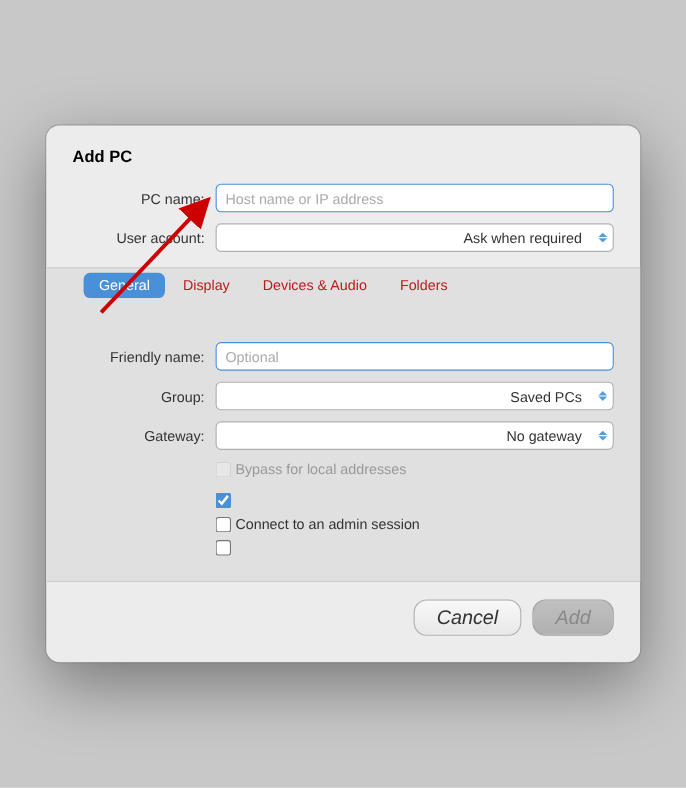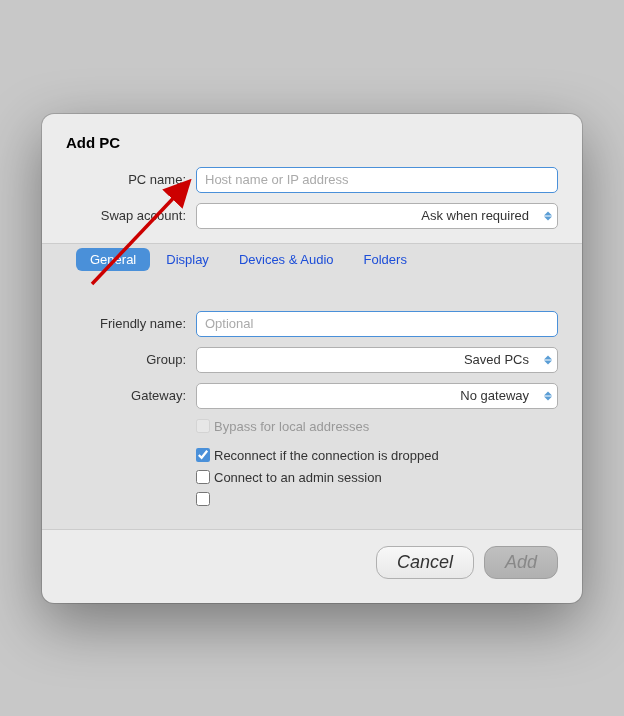--- a/index.html
+++ b/index.html
@@ -133,21 +133,21 @@
       gap: 2px;
       margin-bottom: 16px;
       padding-left: 10px;
     }
 
     .tab {
       padding: 4px 14px;
       border-radius: 6px;
       font-size: 13px;
       cursor: pointer;
-      color: #1d4ed8;
+      color: #b91c1c;
       background: transparent;
       border: none;
       outline: none;
     }
 
     .tab.active {
       background: #4a90d9;
       color: #fff;
       font-weight: 500;
     }
@@ -251,21 +251,21 @@
 
   <div class="form-section">
     <div class="form-row">
       <div class="form-label">PC name:</div>
       <div class="form-control-wrapper">
         <input type="text" value="" placeholder="Host name or IP address" style="">
       </div>
     </div>
 
     <div class="form-row">
-      <div class="form-label">Swap account:</div>
+      <div class="form-label">User account:</div>
       <div class="form-control-wrapper">
         <div class="select-with-arrows">
           <select class="select-box">
             <option>Ask when required</option>
           </select>
           <div class="select-arrows">
             <div class="arrow-up"></div>
             <div class="arrow-down"></div>
           </div>
         </div>
@@ -320,21 +320,20 @@
       </div>
 
       <div class="checkbox-row disabled" style="margin-top:6px;">
         <input type="checkbox" disabled="" style="">
         <span class="checkbox-label">Bypass for local addresses</span>
       </div>
 
       <div class="checkboxes-section">
         <div class="checkbox-row">
           <input type="checkbox" checked="" style="">
-          <span class="checkbox-label">Reconnect if the connection is dropped</span>
         </div>
         <div class="checkbox-row">
           <input type="checkbox" style="">
           <span class="checkbox-label">Connect to an admin session</span>
         </div>
         <div class="checkbox-row">
           <input type="checkbox" style="">
         </div>
       </div>
     </div>

